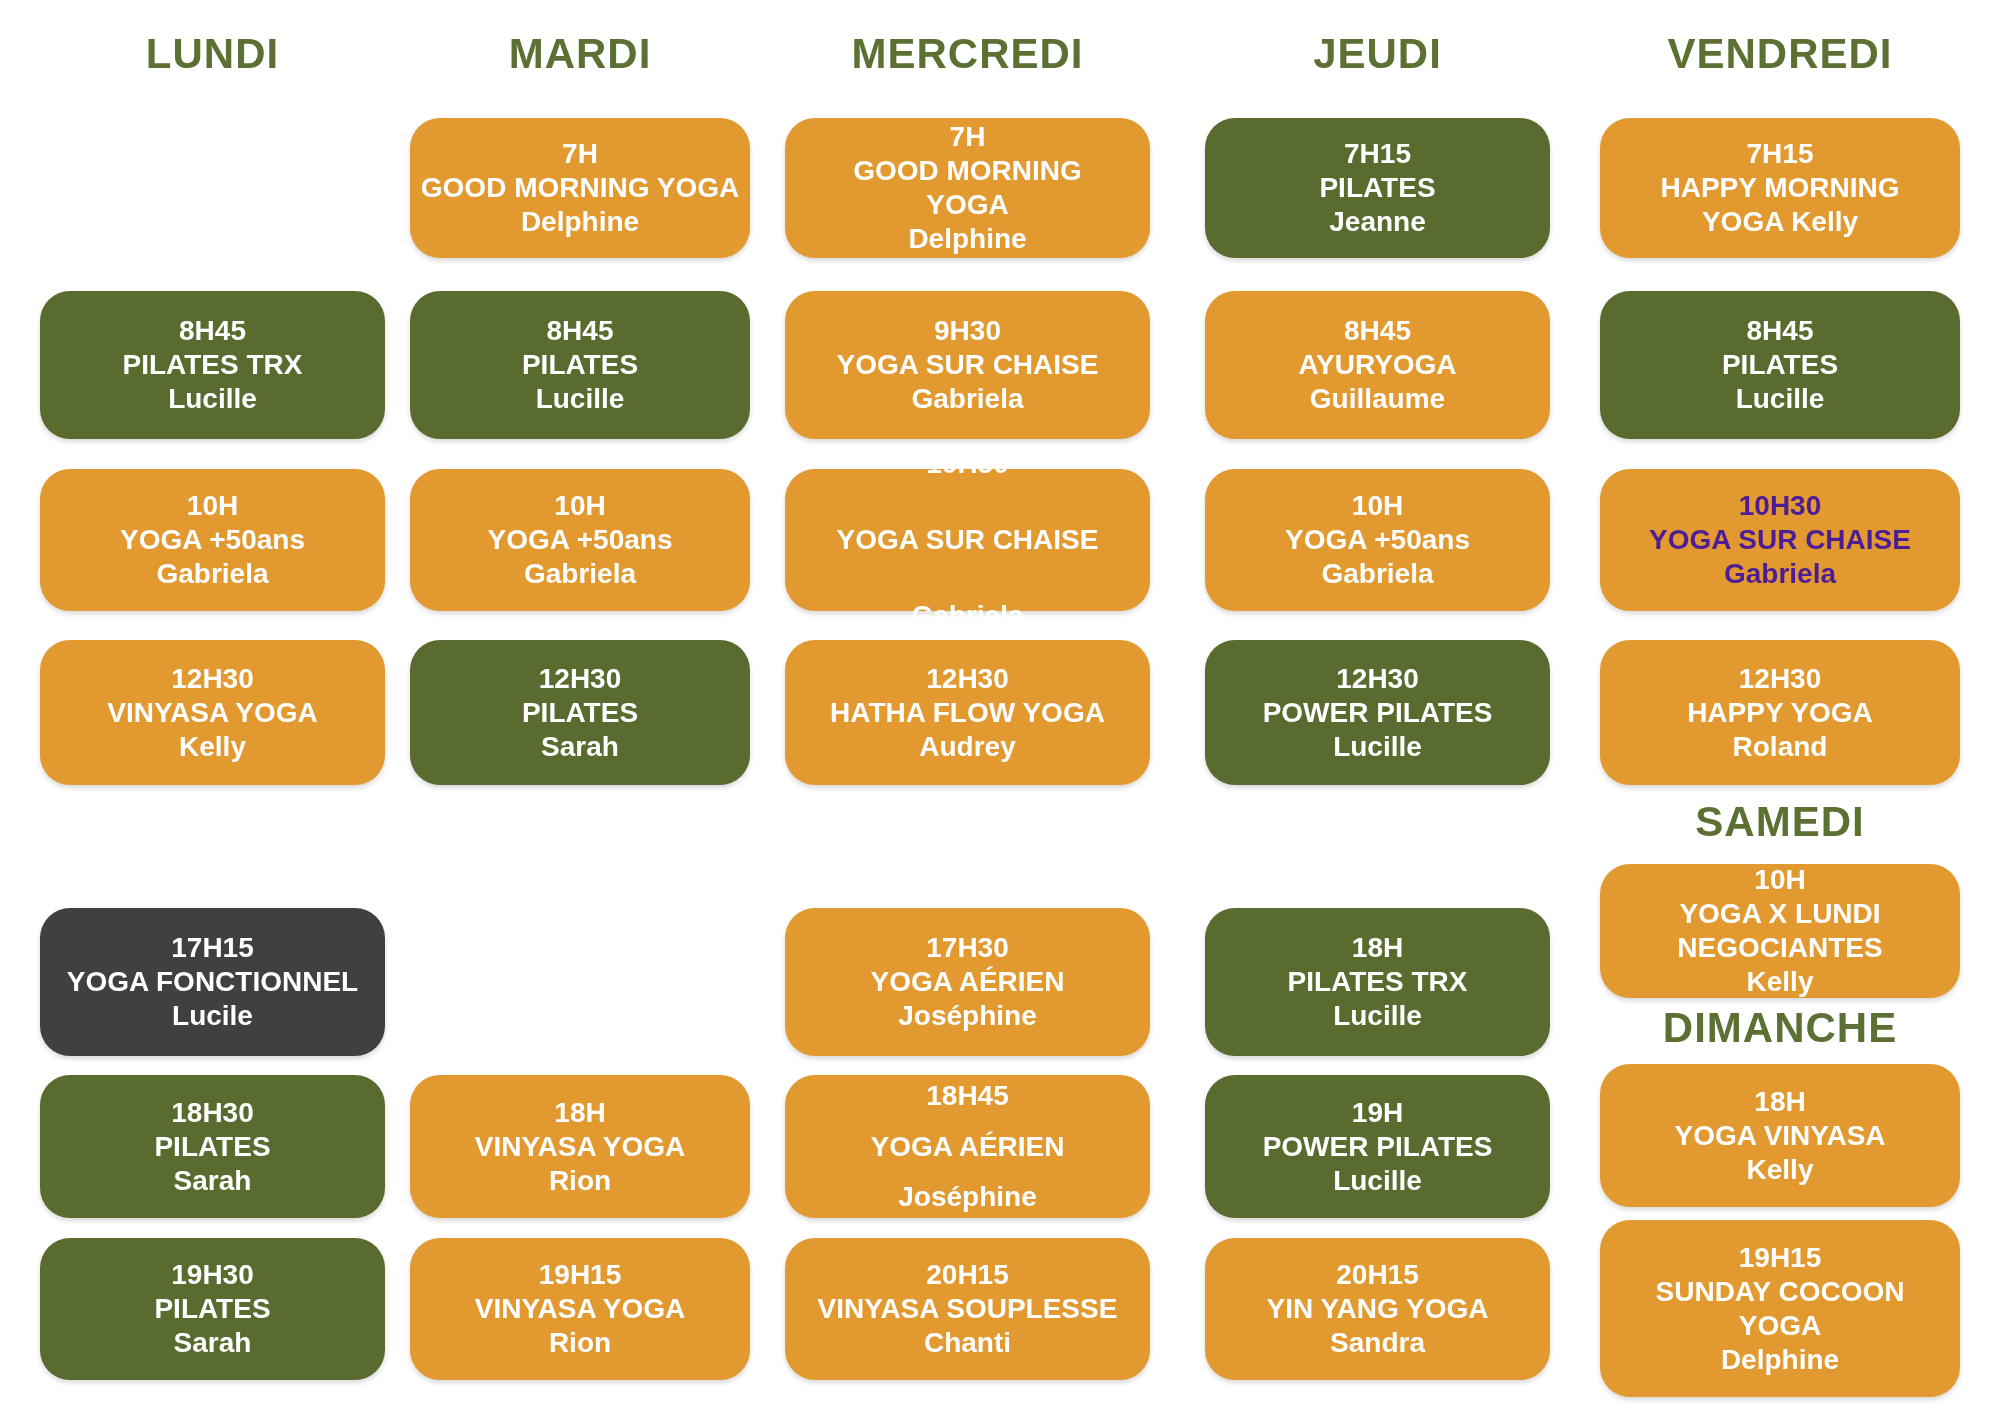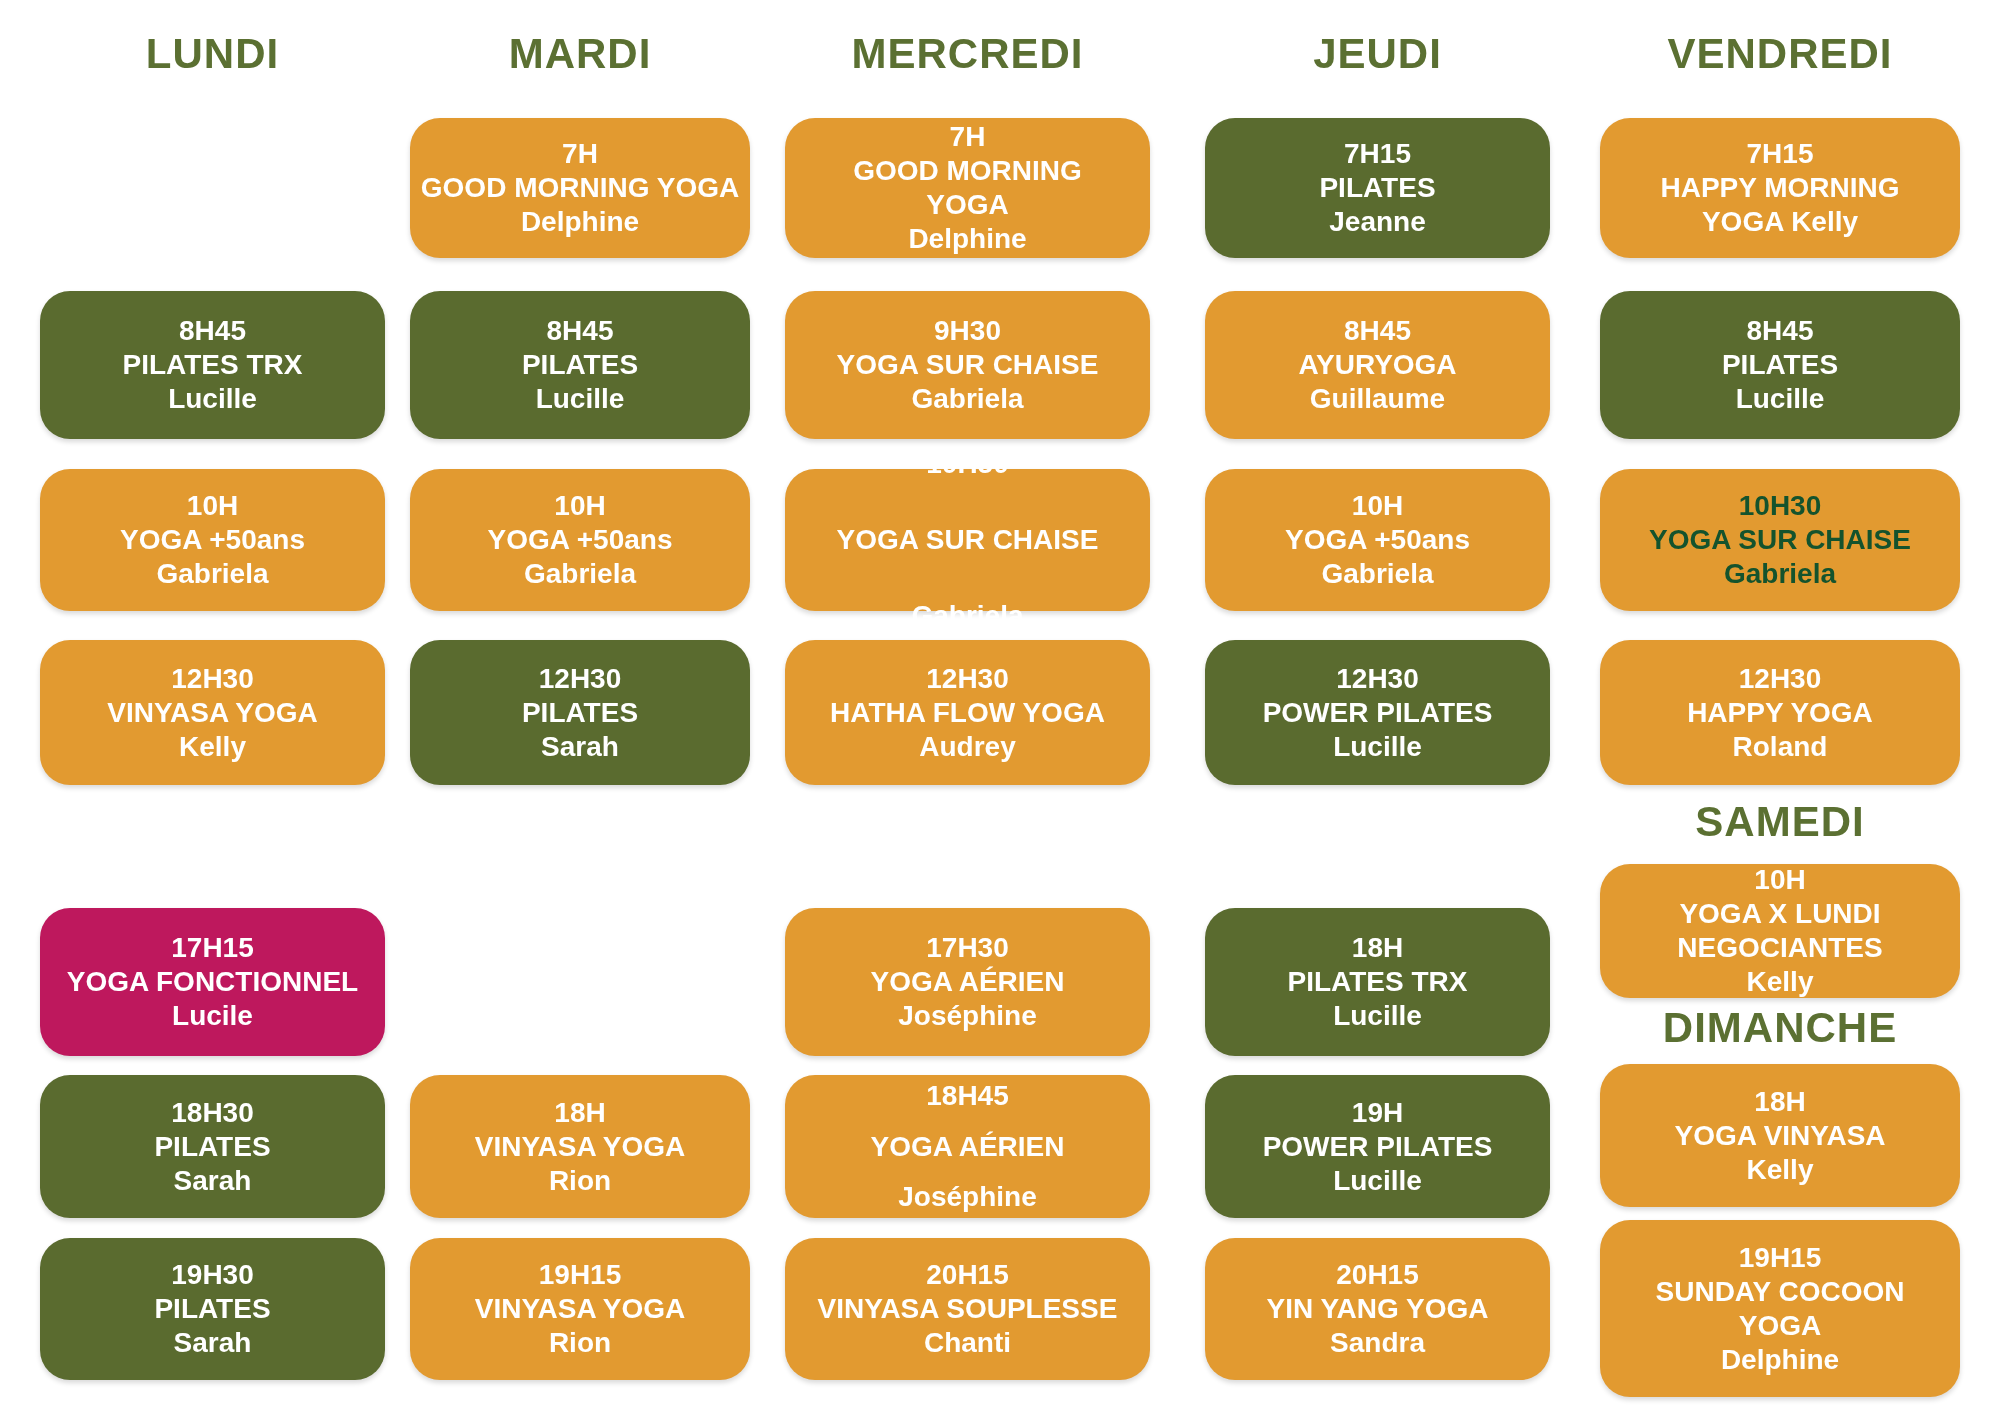--- a/index.html
+++ b/index.html
@@ -61,21 +61,21 @@
     <div class="card" style="left: 40px; width: 345px; top: 469px; height: 142px; background: rgb(226, 154, 48); color: rgb(255, 255, 255);">
       <div class="card-line">10H</div>
       <div class="card-line">YOGA +50ans</div>
       <div class="card-line">Gabriela</div>
     </div>
     <div class="card" style="left: 40px; width: 345px; top: 640px; height: 145px; background: rgb(226, 154, 48); color: rgb(255, 255, 255);">
       <div class="card-line">12H30</div>
       <div class="card-line">VINYASA YOGA</div>
       <div class="card-line">Kelly</div>
     </div>
-    <div class="card" style="left: 40px; width: 345px; top: 908px; height: 148px; background: #be185d; color: rgb(255, 255, 255);">
+    <div class="card" style="left: 40px; width: 345px; top: 908px; height: 148px; background: #404040; color: rgb(255, 255, 255);">
       <div class="card-line">17H15</div>
       <div class="card-line">YOGA FONCTIONNEL</div>
       <div class="card-line">Lucile</div>
     </div>
     <div class="card" style="left: 40px; width: 345px; top: 1075px; height: 143px; background: rgb(90, 107, 47); color: rgb(255, 255, 255);">
       <div class="card-line">18H30</div>
       <div class="card-line">PILATES</div>
       <div class="card-line">Sarah</div>
     </div>
     <div class="card" style="left: 40px; width: 345px; top: 1238px; height: 142px; background: rgb(90, 107, 47); color: rgb(255, 255, 255);">
@@ -191,21 +191,21 @@
     <div class="card" style="left: 1600px; width: 360px; top: 118px; height: 140px; background: rgb(226, 154, 48); color: rgb(255, 255, 255);">
       <div class="card-line">7H15</div>
       <div class="card-line">HAPPY MORNING</div>
       <div class="card-line">YOGA Kelly</div>
     </div>
     <div class="card" style="left: 1600px; width: 360px; top: 291px; height: 148px; background: rgb(90, 107, 47); color: rgb(255, 255, 255);">
       <div class="card-line">8H45</div>
       <div class="card-line">PILATES</div>
       <div class="card-line">Lucille</div>
     </div>
-    <div class="card" style="left: 1600px; width: 360px; top: 469px; height: 142px; background: rgb(226, 154, 48); color: #14532d; align-items: center;">
+    <div class="card" style="left: 1600px; width: 360px; top: 469px; height: 142px; background: rgb(226, 154, 48); color: #4c1d95; align-items: center;">
       <div class="card-line">10H30</div>
       <div class="card-line">YOGA SUR CHAISE</div>
       <div class="card-line">Gabriela</div>
     </div>
     <div class="card" style="left: 1600px; width: 360px; top: 640px; height: 145px; background: rgb(226, 154, 48); color: rgb(255, 255, 255);">
       <div class="card-line">12H30</div>
       <div class="card-line">HAPPY YOGA</div>
       <div class="card-line">Roland</div>
     </div>
     <div class="day-header" style="left: 1600px; width: 360px; top: 794px; color: rgb(91, 112, 50);">SAMEDI</div>

